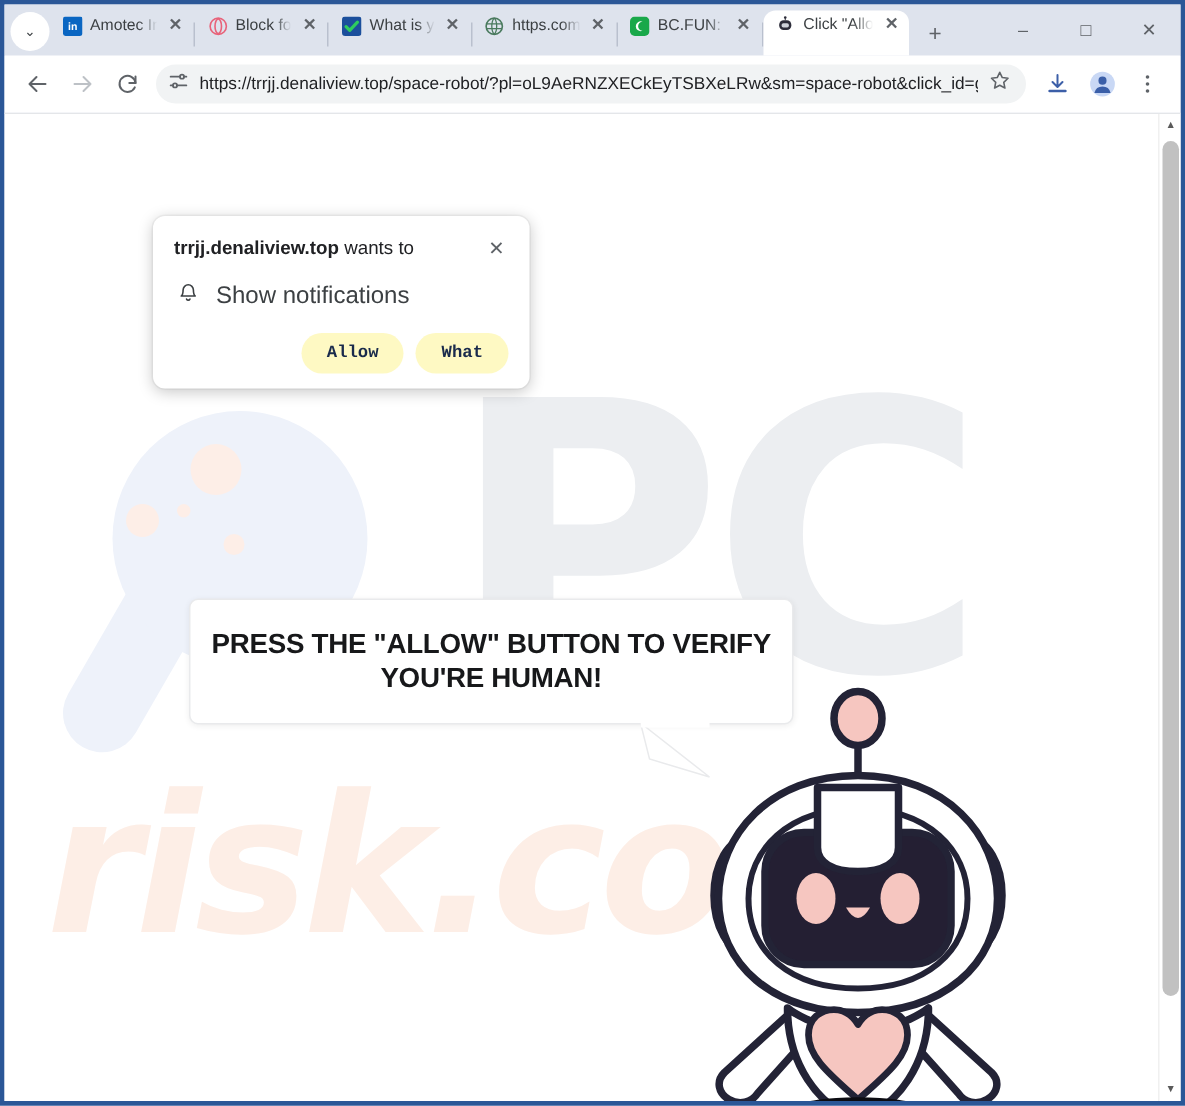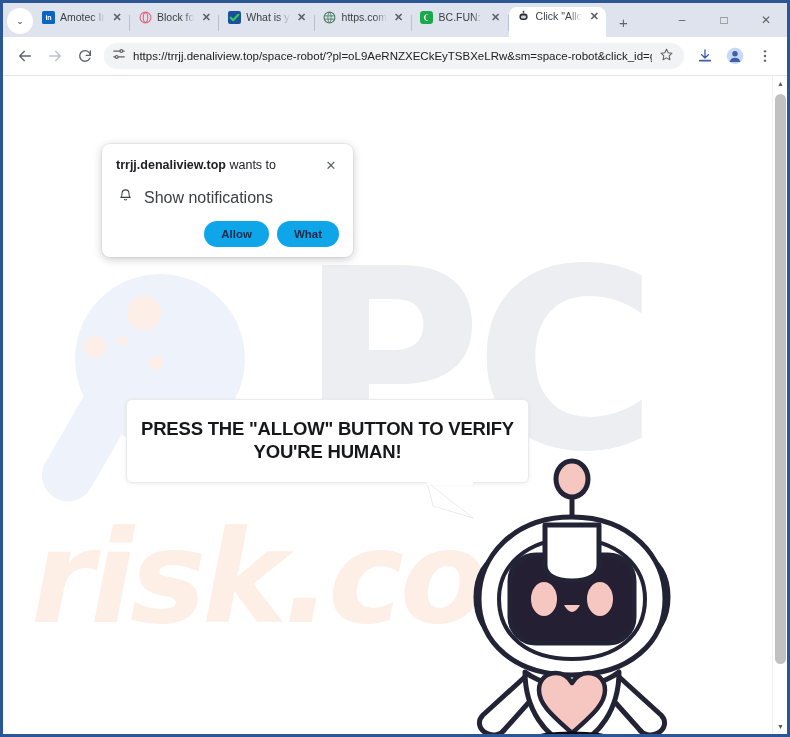--- a/index.html
+++ b/index.html
@@ -200,26 +200,26 @@
   #perm-row {
     display: flex; align-items: center; gap: 11px;
     margin: 14px 0 6px 2px;
   }
   #perm-row-label { font-size: 16px; color: #3c4043; }
   #perm-actions {
     display: flex; justify-content: flex-end; gap: 8px;
     margin-top: 14px;
   }
   .perm-btn {
-    background: #0ea5e9;
+    background: #fef9c3;
     color: #1a2b4c;
     border: none; border-radius: 16px;
     padding: 7px 17px;
     font-size: 11.5px; font-weight: 700;
-    font-family: Liberation Sans, sans-serif;
+    font-family: Liberation Mono, monospace;
   }
 
   
   #scrollbar {
     position: absolute; right: 0; top: 0; bottom: 0;
     width: 15px; background: #ffffff;
     border-left: 1px solid #f0f0f0;
     z-index: 20;
   }
   #sb-up, #sb-down {

